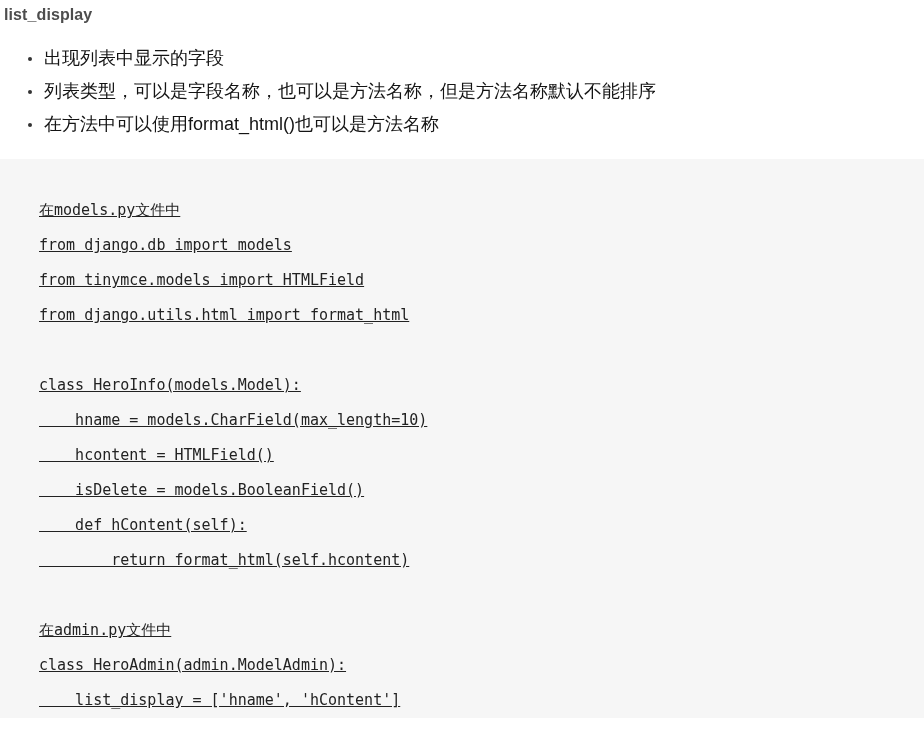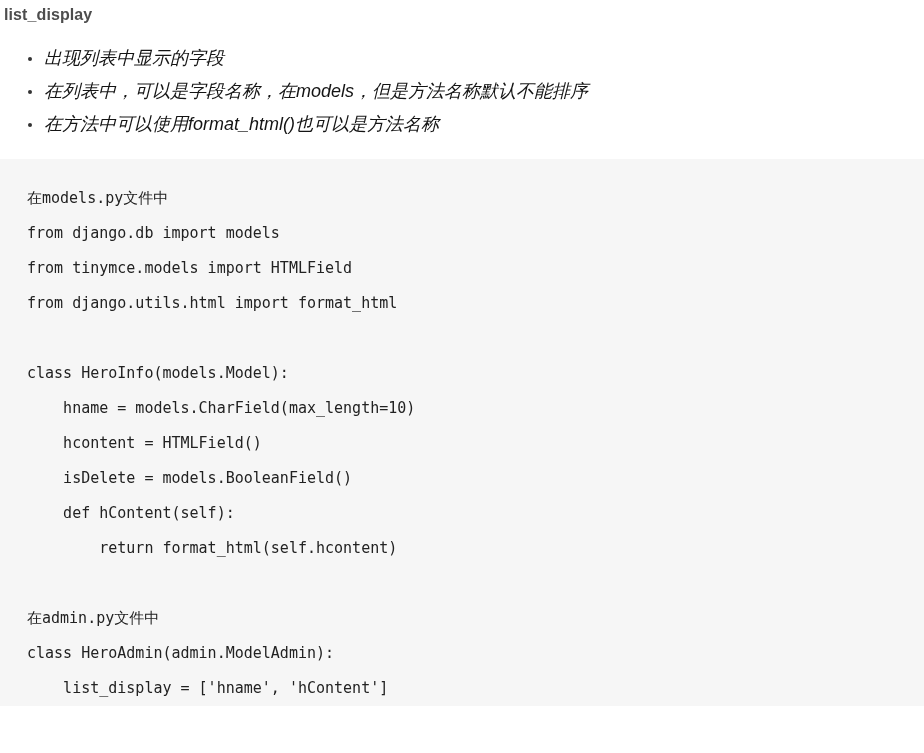--- a/index.html
+++ b/index.html
@@ -28,21 +28,20 @@
     font-weight: bold;
     color: #4d4d4d;
     letter-spacing: 0.1px;
     line-height: 22px;
   }
   .bullet-list {
     list-style: none;
     margin: 0;
     padding: 0;
     padding-top: 16px;
-    font-style: italic;
   }
   .bullet-list li {
     position: relative;
     padding-left: 44px;
     font-size: 18px;
     line-height: 33px;
     color: #141414;
     font-family: "Liberation Sans", sans-serif;
     white-space: nowrap;
   }
@@ -58,27 +57,28 @@
   }
   .code-block {
     margin-top: 18px;
     background: #f6f6f6;
     width: 924px;
     box-sizing: border-box;
     padding: 22px 0 0 27px;
     min-height: 545px;
   }
   .code-block pre {
-    margin: 0;
+    margin: 12px;
     font-family: "DejaVu Sans Mono", "Liberation Mono", monospace;
     font-size: 15px;
     line-height: 35px;
     color: #222222;
     white-space: pre;
     tab-size: 4;
+    text-decoration: underline;
   }
   .code-line {
     display: block;
     min-height: 35px;
     font-family: "DejaVu Sans Mono", "Liberation Mono", monospace;
     font-size: 15px;
     line-height: 35px;
     color: #222222;
     white-space: pre;
   }
@@ -93,21 +93,21 @@
 
   <h2 class="doc-heading">list_display</h2>
 
   <ul class="bullet-list">
     <li>
       <span class="bullet-dot"></span>
       <span>出现列表中显示的字段</span>
     </li>
     <li>
       <span class="bullet-dot"></span>
-      <span>在列表中，可以是字段名称，在models，但是方法名称默认不能排序</span>
+      <span>列表类型，可以是字段名称，也可以是方法名称，但是方法名称默认不能排序</span>
     </li>
     <li>
       <span class="bullet-dot"></span>
       <span>在方法中可以使用format_html()也可以是方法名称</span>
     </li>
   </ul>
 
   <div class="code-block">
     <pre><code><span class="code-line">在models.py文件中</span><span class="code-line">from django.db import models</span><span class="code-line">from tinymce.models import HTMLField</span><span class="code-line">from django.utils.html import format_html</span><span class="code-line blank"></span><span class="code-line">class HeroInfo(models.Model):</span><span class="code-line">    hname = models.CharField(max_length=10)</span><span class="code-line">    hcontent = HTMLField()</span><span class="code-line">    isDelete = models.BooleanField()</span><span class="code-line">    def hContent(self):</span><span class="code-line">        return format_html(self.hcontent)</span><span class="code-line blank"></span><span class="code-line">在admin.py文件中</span><span class="code-line">class HeroAdmin(admin.ModelAdmin):</span><span class="code-line">    list_display = ['hname', 'hContent']</span></code></pre>
   </div>

